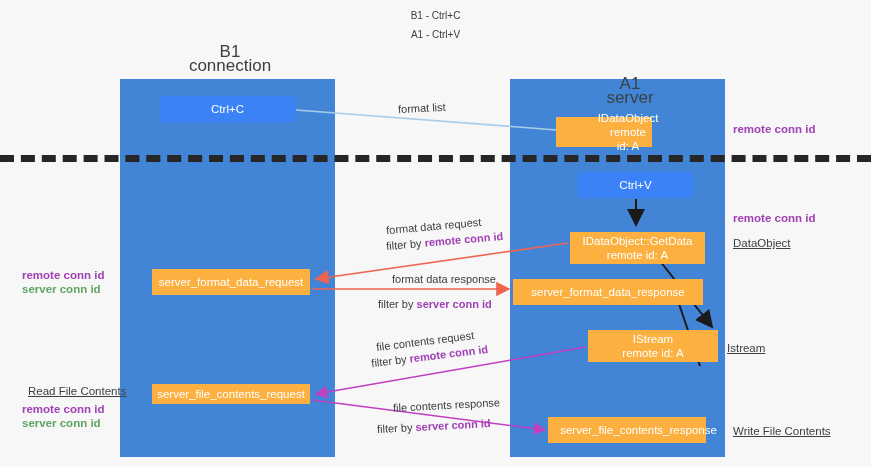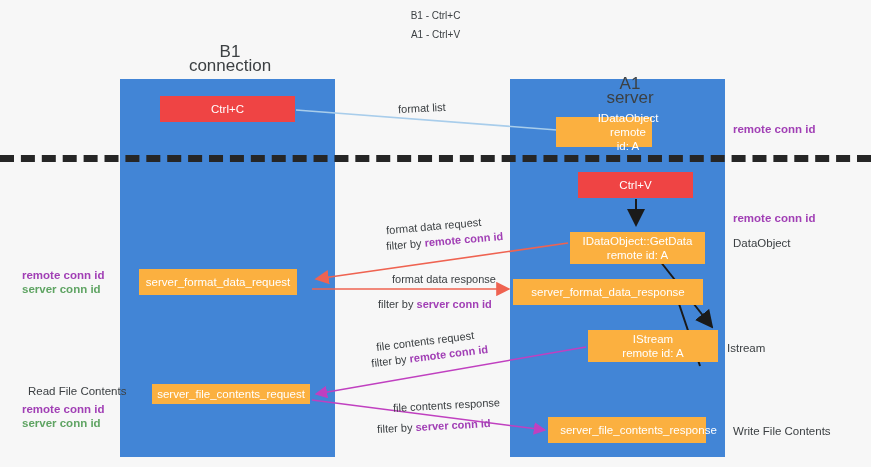--- a/index.html
+++ b/index.html
@@ -40,40 +40,40 @@
 
   
   .node{
     box-sizing:border-box;
     display:flex;flex-direction:column;
     align-items:center;justify-content:center;
     text-align:center;
     font-size:11.5px;line-height:14px;
     color:#ffffff;
   }
-  .node.green{background:#ef4444;}
+  .node.green{background:#3b82f6;}
   .node.orange{background:#fbb040;}
   .node .l2{display:block;}
 
   
   #n-ctrlc{left:160px;top:96px;width:135px;height:26px;}
   #n-idataobject{left:556px;top:117px;width:96px;height:30px;padding-left:48px;}
   #n-ctrlv{left:578px;top:172px;width:115px;height:26px;}
   #n-getdata{left:570px;top:232px;width:135px;height:32px;}
-  #n-sfdreq{left:139px;top:269px;width:158px;height:26px;}
+  #n-sfdreq{left:152px;top:269px;width:158px;height:26px;}
   #n-sfdresp{left:513px;top:279px;width:190px;height:26px;}
   #n-istream{left:588px;top:330px;width:130px;height:32px;}
   #n-sfcreq{left:152px;top:384px;width:158px;height:20px;}
   #n-sfcresp{left:548px;top:417px;width:158px;height:26px;padding-left:23px;}
 
   
   .side{font-size:11.5px;line-height:14px;}
   .purple{color:#a13fb5;font-weight:bold;}
   .green-t{color:#5fa463;font-weight:bold;}
-  .plain{color:#3c4043;}
+  .plain{color:#3c4043;text-decoration:underline;}
 
   #s-remote1{left:733px;top:122px;}
   #s-remote2{left:733px;top:211px;}
   #s-dataobject{left:733px;top:236px;}
   #s-istream{left:727px;top:341px;}
   #s-write{left:733px;top:424px;}
 
   #s-left-mid{left:22px;top:268px;}
   #s-left-read{left:28px;top:384px;}
   #s-left-bot{left:22px;top:402px;}

